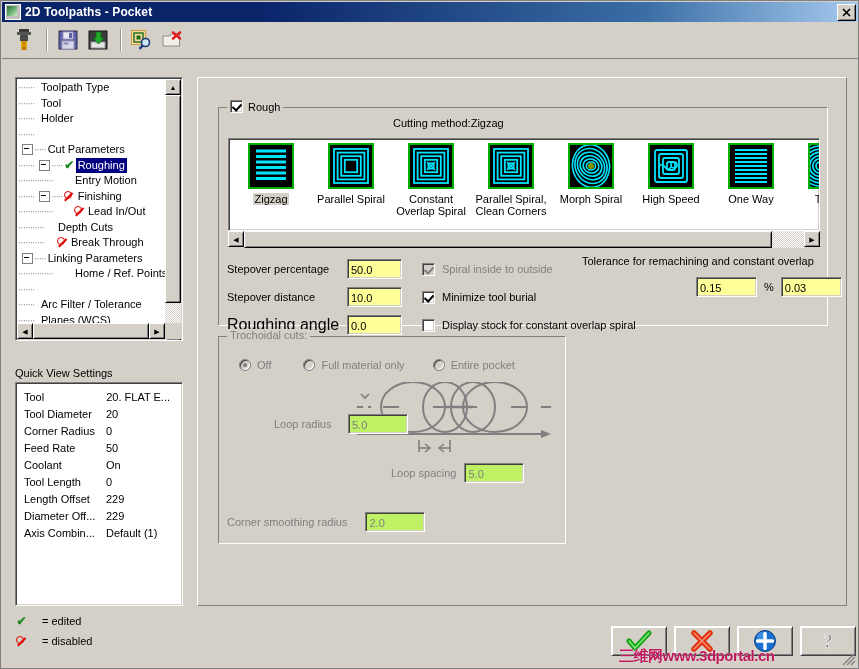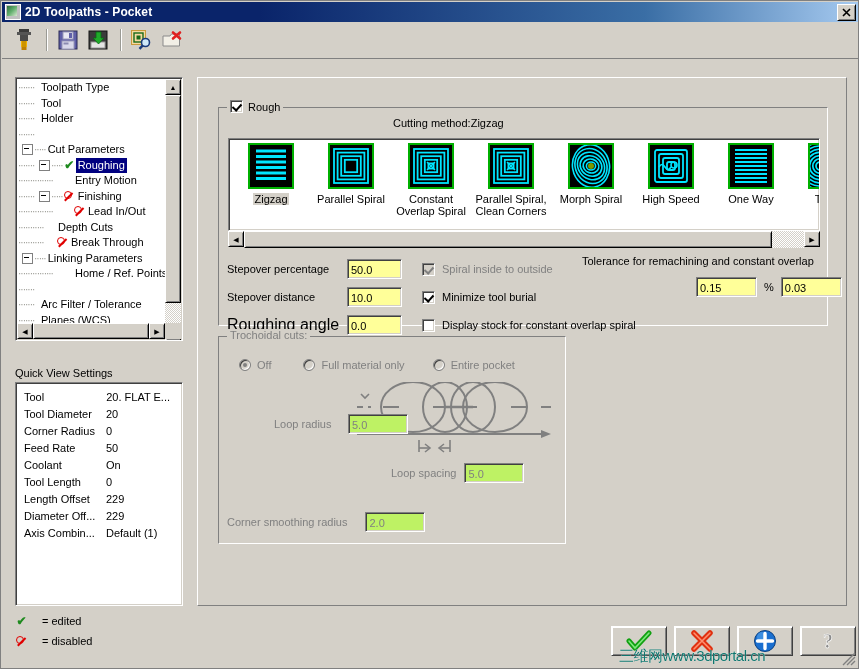--- a/index.html
+++ b/index.html
@@ -347,22 +347,22 @@
     margin-right: 7px;
     display: flex; align-items: center; justify-content: center;
     cursor: default;
   }
   #grip {
     position: absolute; right: 2px; bottom: 2px;
     width: 14px; height: 14px;
   }
   #watermark {
     position: absolute; left: 618px; top: 646px;
-    font-size: 15px; font-weight: normal;
-    color: #0f766e;
+    font-size: 15px; font-weight: bold;
+    color: #be185d;
     letter-spacing: -0.5px;
     white-space: nowrap;
     text-shadow: 0 0 1px #ffffff;
     pointer-events: none;
   }
 </style>
 </head>
 <body>
 
 <div id="app">

